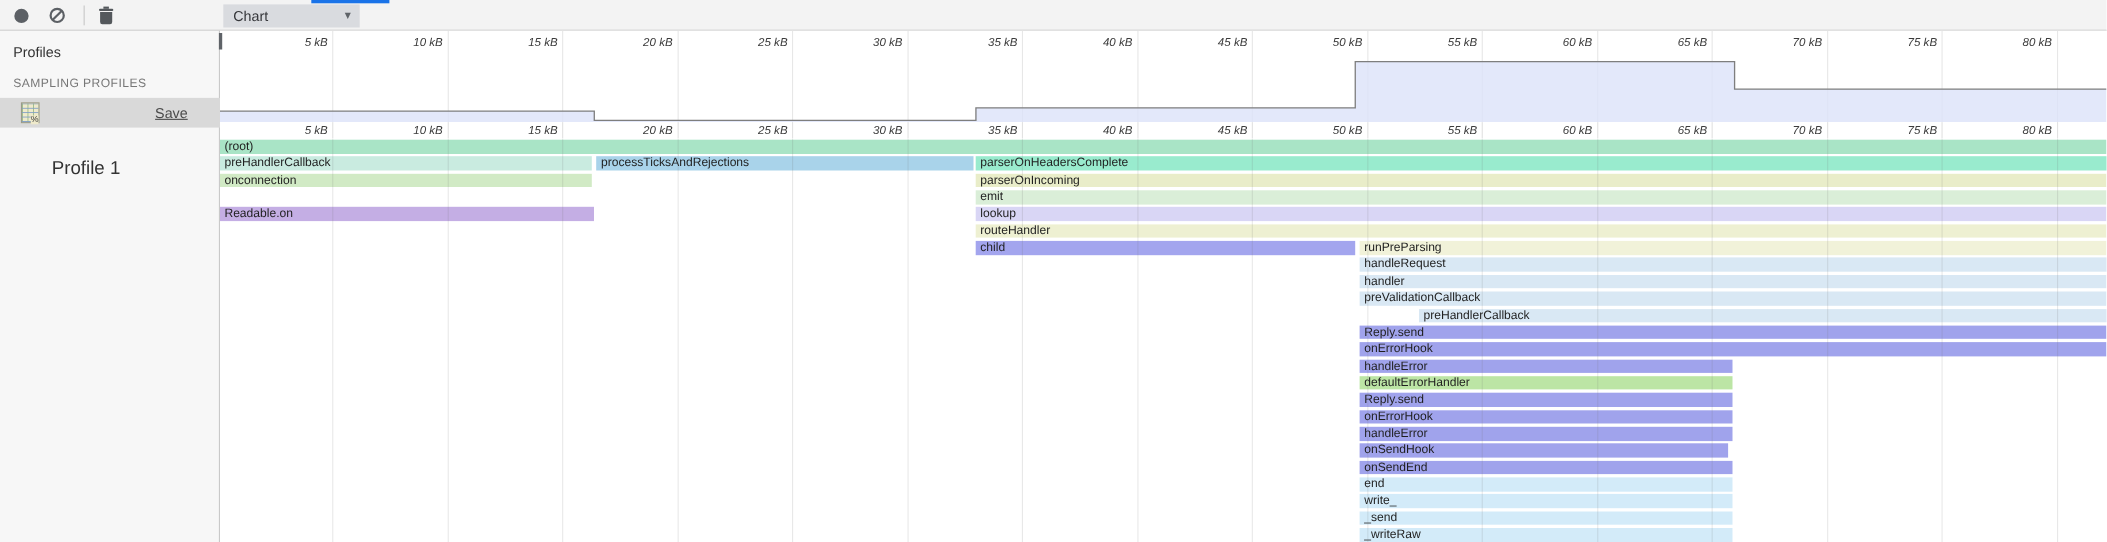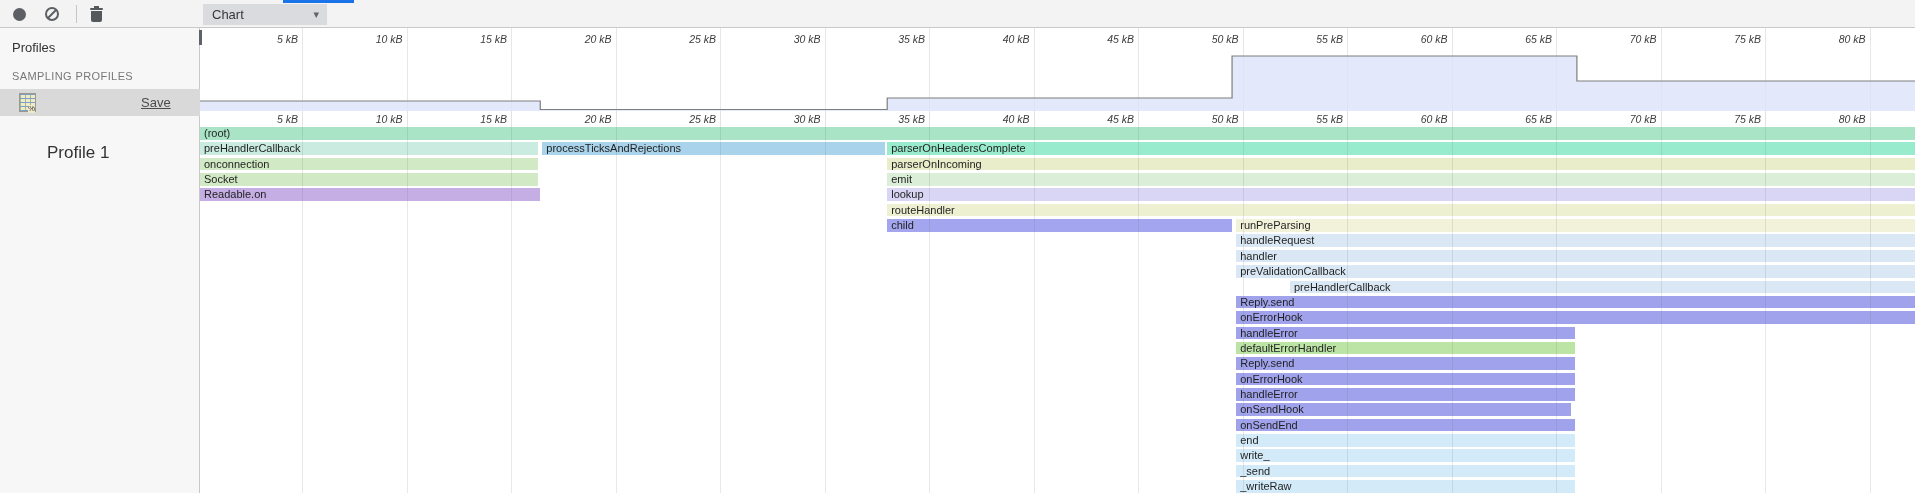--- a/index.html
+++ b/index.html
@@ -198,21 +198,20 @@
       <div class="gridline fl-grid" style="left: 1356px;"></div>
       <div class="gridline fl-grid" style="left: 1460.5px;"></div>
       <div class="gridline fl-grid" style="left: 1565px;"></div>
       <div class="gridline fl-grid" style="left: 1669.5px;"></div>
       <div class="frame" style="top: 1px; left: 0px; width: 1715px; background: rgb(169, 228, 198);">(root)</div>
       <div class="frame" style="top: 16.35px; left: 0px; width: 338.17px; background: rgb(201, 235, 224);">preHandlerCallback</div>
       <div class="frame" style="top: 16.35px; left: 342.35px; width: 342.76px; background: rgb(169, 211, 234);">processTicksAndRejections</div>
       <div class="frame" style="top: 16.35px; left: 687.2px; width: 1193px; background: rgb(153, 235, 206);">parserOnHeadersComplete</div>
       <div class="frame" style="top: 31.7px; left: 0px; width: 338.17px; background: rgb(209, 234, 197);">onconnection</div>
       <div class="frame" style="top: 31.7px; left: 687.2px; width: 1027.8px; background: rgb(233, 237, 201);">parserOnIncoming</div>
-      <div class="frame" style="top: 47.05px; left: 0px; width: 338.17px; background: rgb(209, 234, 197);">Socket</div>
       <div class="frame" style="top: 47.05px; left: 687.2px; width: 1027.8px; background: rgb(218, 238, 216);">emit</div>
       <div class="frame" style="top: 62.4px; left: 0px; width: 340.26px; background: rgb(196, 174, 228);">Readable.on</div>
       <div class="frame" style="top: 62.4px; left: 687.2px; width: 1027.8px; background: rgb(217, 214, 245);">lookup</div>
       <div class="frame" style="top: 77.75px; left: 687.2px; width: 1027.8px; background: rgb(238, 240, 210);">routeHandler</div>
       <div class="frame pattern" style="top: 93.1px; left: 687.2px; width: 344.85px; background: rgb(163, 165, 238);">child</div>
       <div class="frame" style="top: 93.1px; left: 1036.23px; width: 678.77px; background: rgb(241, 242, 217);">runPreParsing</div>
       <div class="frame" style="top: 108.45px; left: 1036.23px; width: 815px; background: rgb(217, 232, 244);">handleRequest</div>
       <div class="frame" style="top: 123.8px; left: 1036.23px; width: 678.77px; background: rgb(217, 232, 244);">handler</div>
       <div class="frame" style="top: 139.15px; left: 1036.23px; width: 678.77px; background: rgb(217, 232, 244);">preValidationCallback</div>
       <div class="frame" style="top: 154.5px; left: 1090px; width: 678.77px; background: rgb(217, 232, 244);">preHandlerCallback</div>

